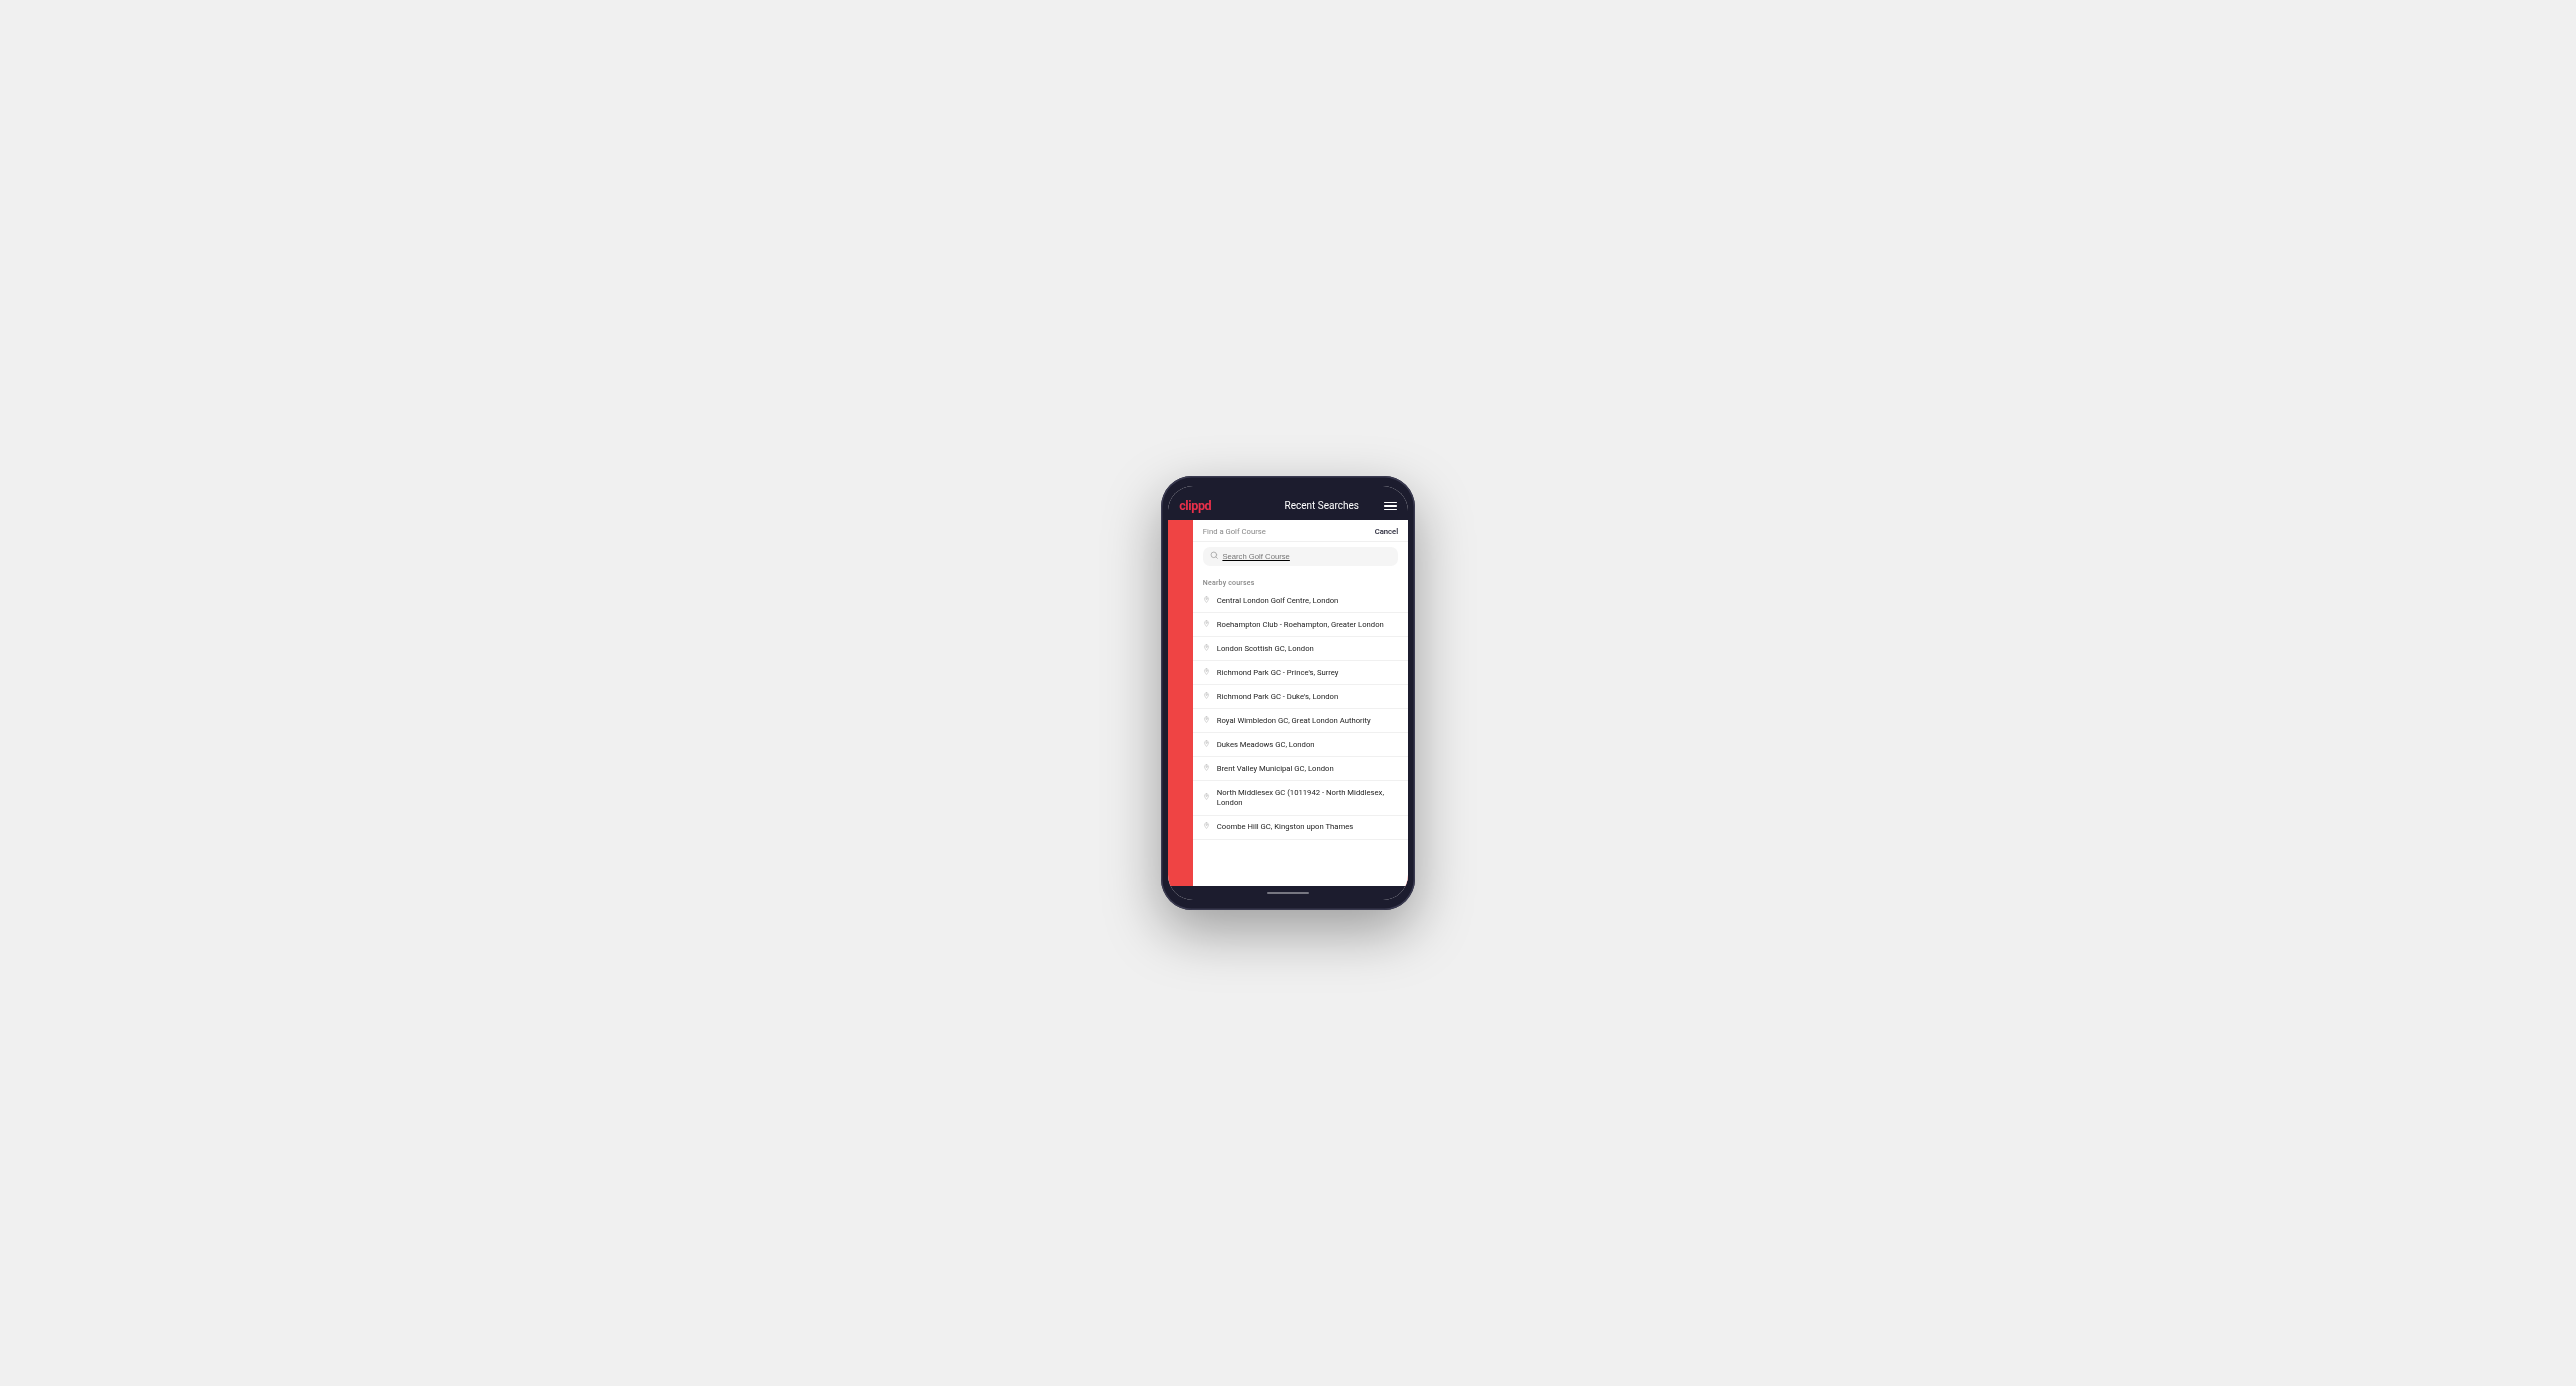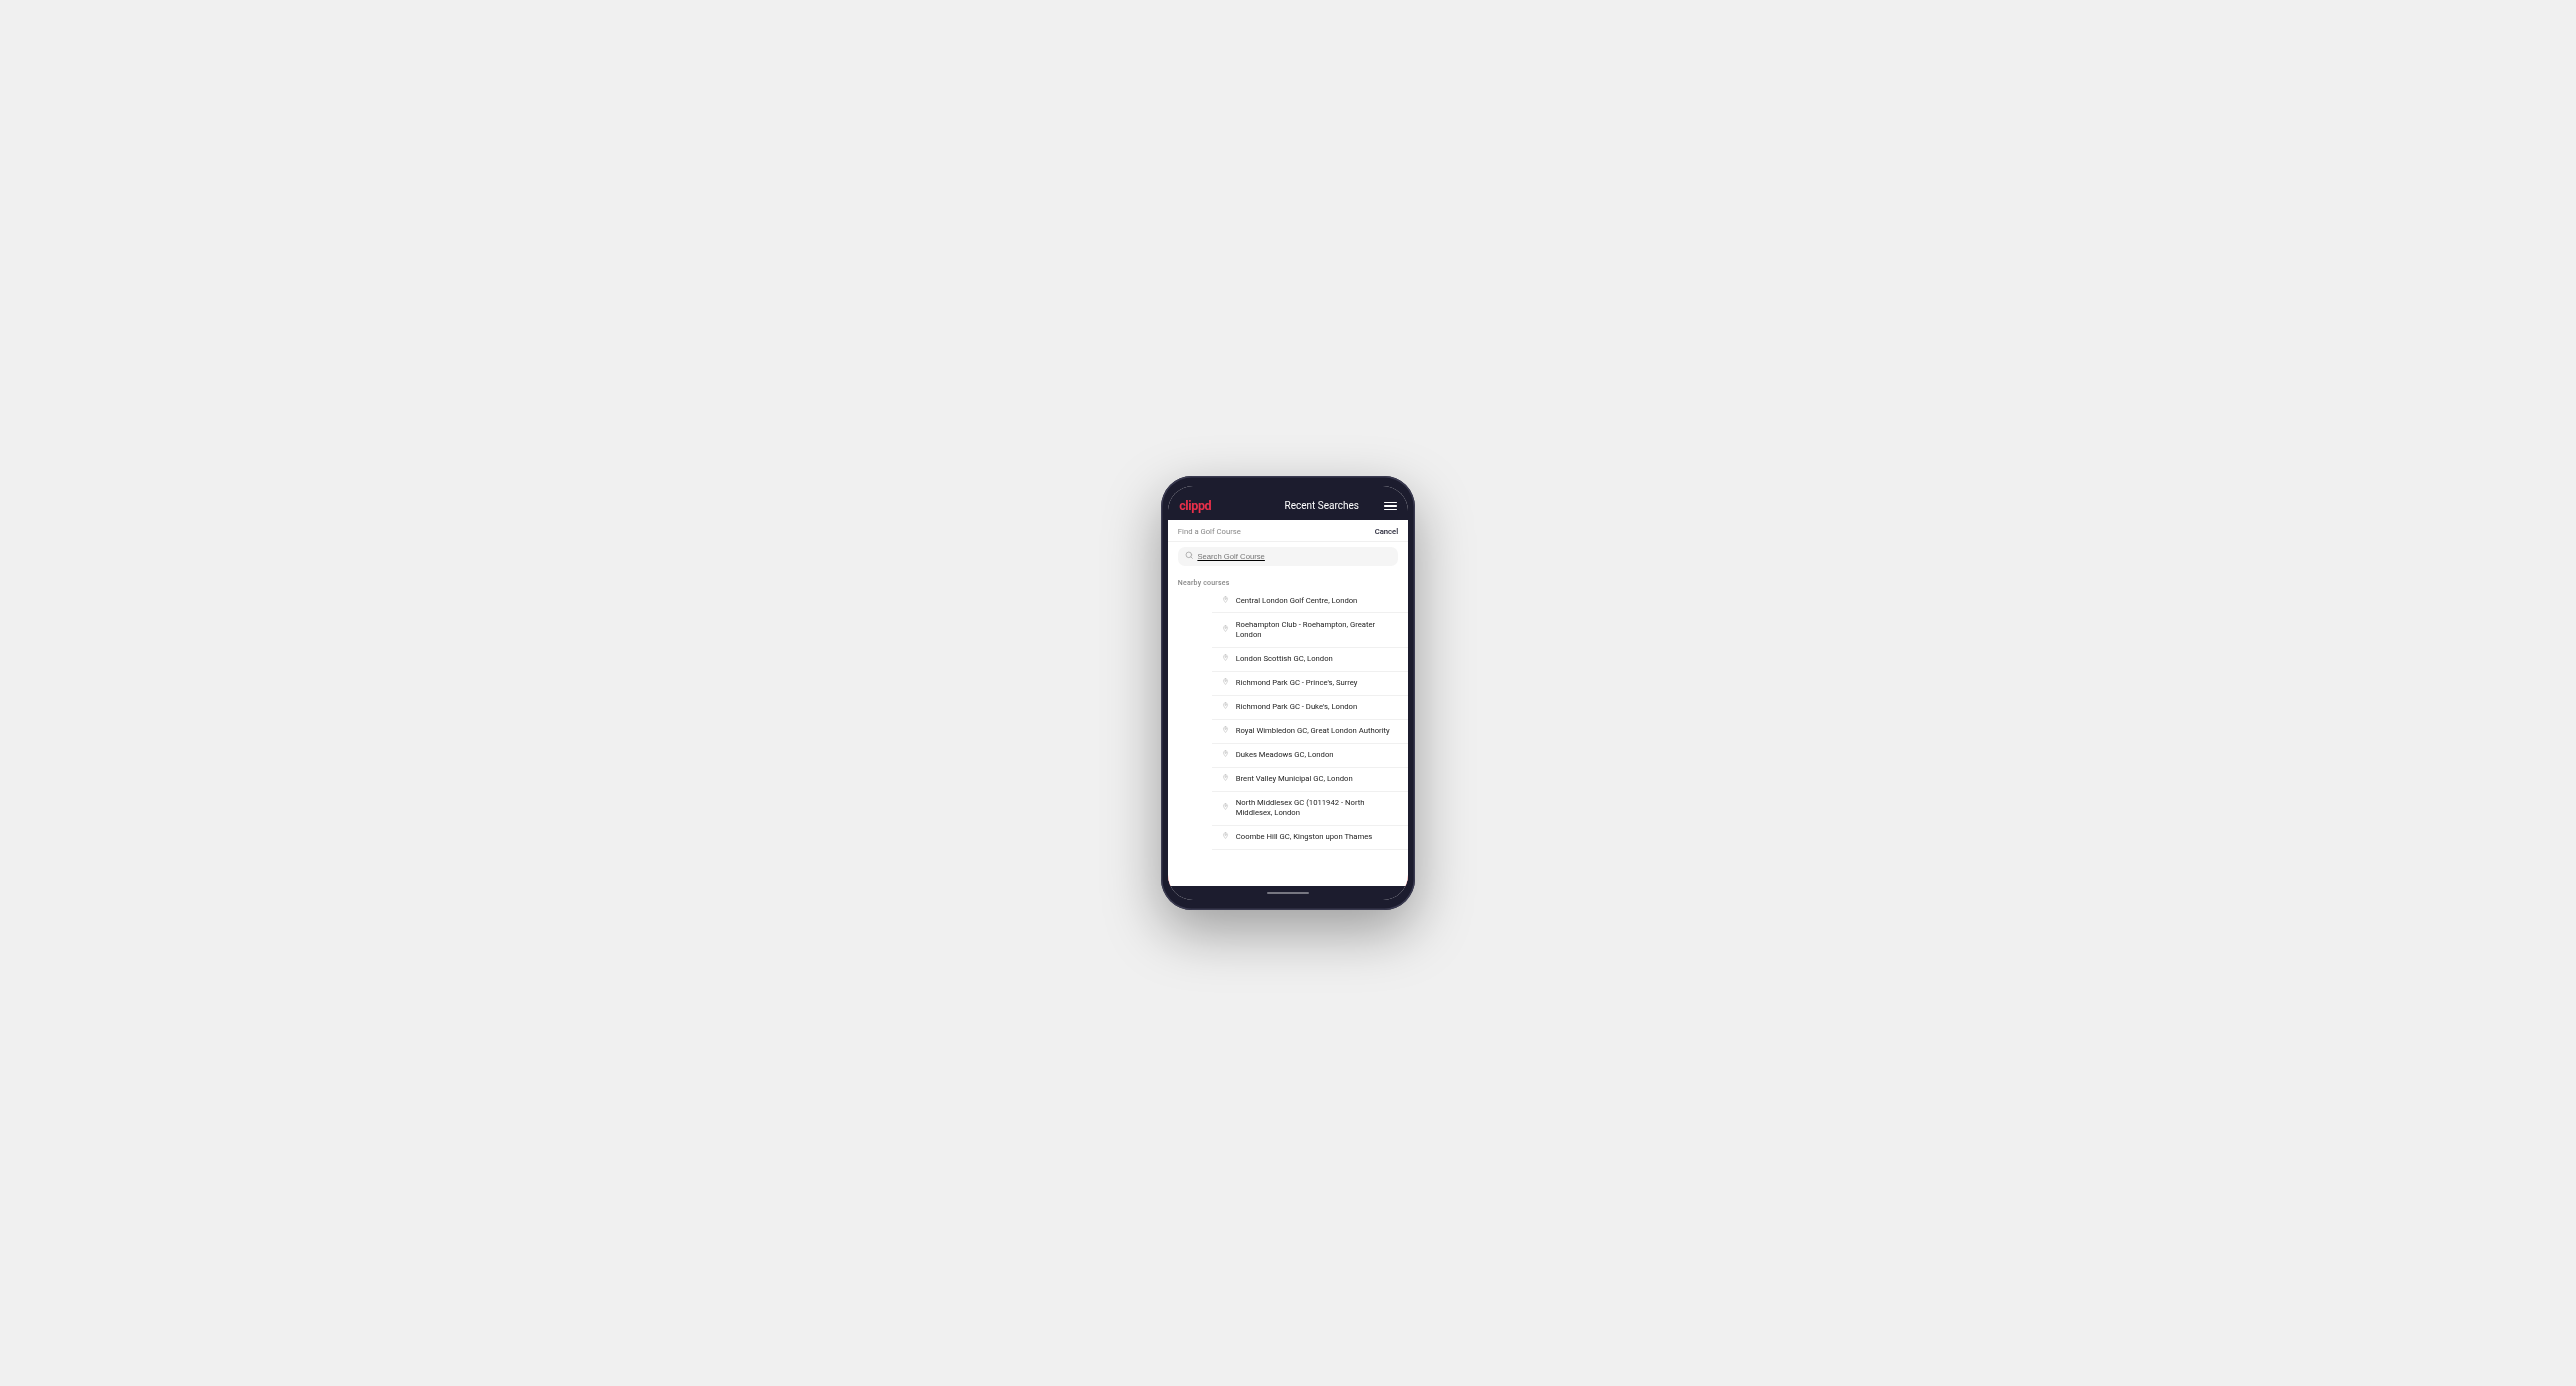--- a/index.html
+++ b/index.html
@@ -87,20 +87,21 @@
       border-radius: 0.7px;
     }
 
     
     .content-area {
       flex: 1;
       background: #ef4444;
       overflow-y: auto;
       display: flex;
       flex-direction: column;
+      padding-left: 25px;
     }
 
     
     .find-header {
       display: flex;
       justify-content: space-between;
       align-items: center;
       padding: 7px 9.8px 4.2px;
       background: #fff;
       border-bottom: 0.7px solid #f0f0f0;
@@ -168,21 +169,20 @@
       list-style: none;
     }
 
     .course-item {
       display: flex;
       align-items: center;
       padding: 6.3px 9.8px;
       border-bottom: 0.7px solid #f0f0f0;
       cursor: pointer;
       gap: 5.6px;
-      margin-left: 44px;
     }
 
     .pin-icon {
       color: #bbb;
       font-size: 7.7px;
       flex-shrink: 0;
       width: 8.4px;
       text-align: center;
     }
 

